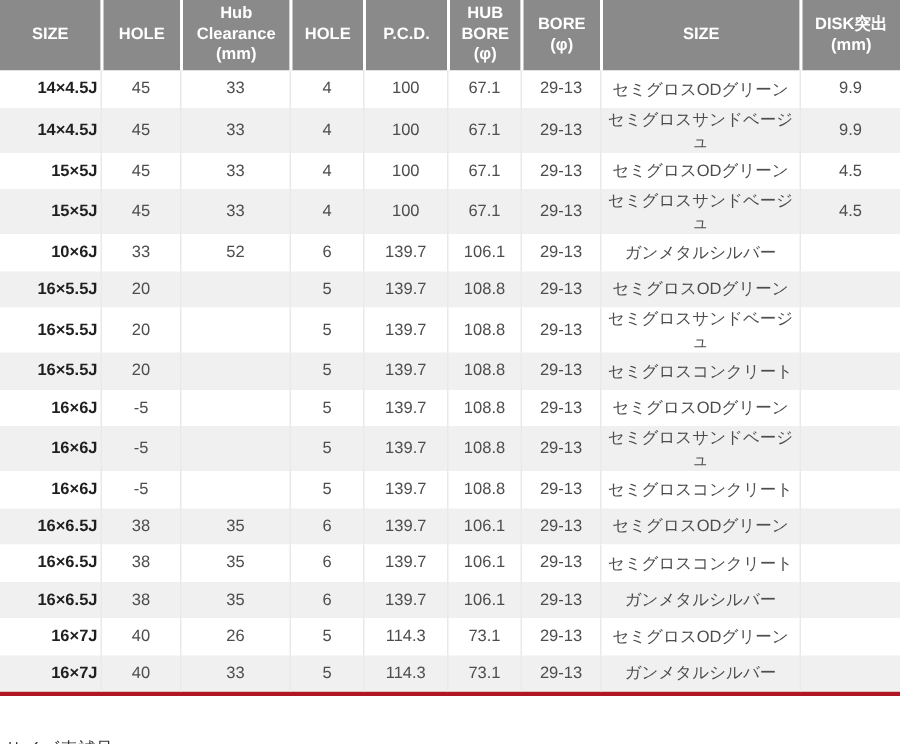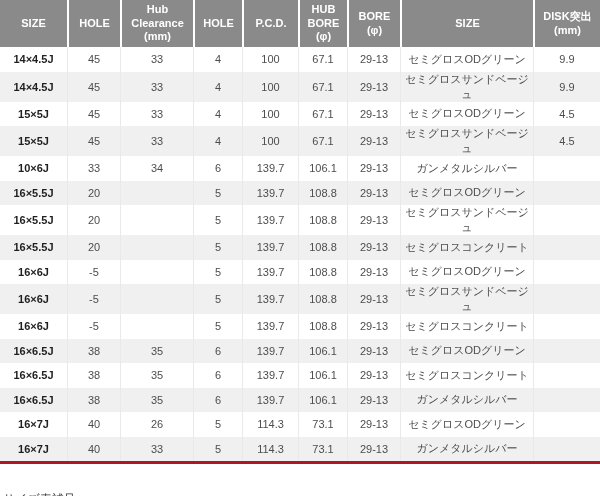--- a/index.html
+++ b/index.html
@@ -31,21 +31,21 @@
     white-space:pre-line;line-height:1.22;
     border-left:2px solid var(--header-border);
   }
   thead th:first-child{border-left:none;margin-top:28px;}
   tbody td{
     font-size:11px;color:var(--cell-text);
     text-align:center;vertical-align:middle;height:24.5px;
     border-left:1px solid var(--cell-border);
     background:var(--row-bg);
   }
-  tbody td:first-child{border-left:none;font-weight:bold;color:var(--size-text);}
+  tbody td:first-child{border-left:none;font-weight:bold;color:var(--size-text);text-align:right;}
   tbody tr:nth-child(even) td{background:var(--row-alt-bg);}
   .notes{padding:27px 3px 0 3px;color:var(--note-text);font-size:12px;}
   .note-title{margin:0 0 7px 0;}
 </style>
 </head>
 <body>
 
 <table>
   <colgroup>
       <col style="width: 67px;">
@@ -118,21 +118,21 @@
         <td>4</td>
         <td>100</td>
         <td>67.1</td>
         <td>29-13</td>
         <td>セミグロスサンドベージュ</td>
         <td>4.5</td>
       </tr>
       <tr>
         <td>10×6J</td>
         <td>33</td>
-        <td>34</td>
+        <td>52</td>
         <td>6</td>
         <td>139.7</td>
         <td>106.1</td>
         <td>29-13</td>
         <td>ガンメタルシルバー</td>
         <td></td>
       </tr>
       <tr>
         <td>16×5.5J</td>
         <td>20</td>

